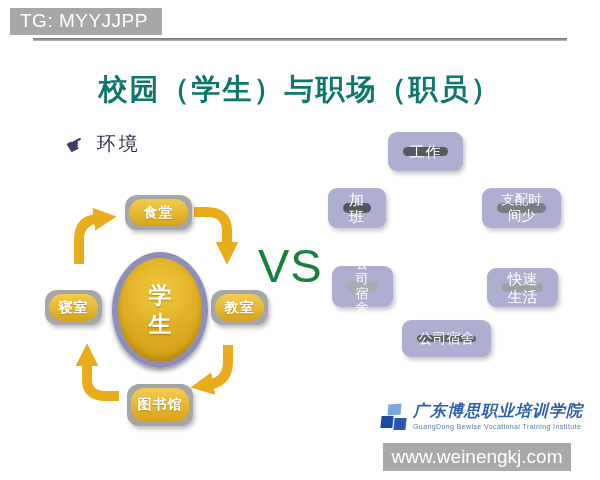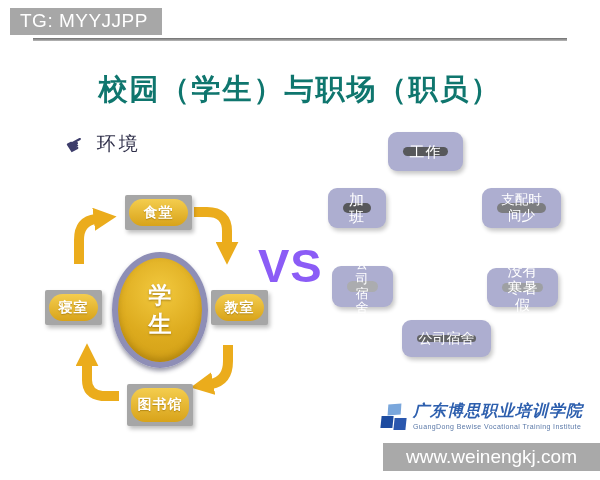--- a/index.html
+++ b/index.html
@@ -34,21 +34,21 @@
     display: inline-block; font-size: 21px; color: #3d3d6b;
     transform: rotate(-28deg); margin-right: 12px; line-height: 1;
   }
   .bullet-label { font-size: 19px; color: #30304a; letter-spacing: 3px; }
 
   
   svg.arrows { position: absolute; left: 0; top: 0; z-index: 1; pointer-events: none; }
 
   
   .gold-node {
-    position: absolute; background: #a6a6a6; border-radius: 2px; padding: 4px;
+    position: absolute; background: #a6a6a6; border-radius: 12px; padding: 4px;
     box-shadow: 2px 3px 4px rgba(0,0,0,0.25); z-index: 2;
   }
   .gold-node .inner {
     width: 100%; height: 100%; border-radius: 14px;
     background: linear-gradient(#f4cd4e, #d8a31a);
     display: flex; align-items: center; justify-content: center;
     color: #fff; font-size: 14px; font-weight: bold; letter-spacing: 1px;
     text-shadow: 0 1px 1px rgba(140,100,0,.5);
   }
   .node-canteen  { left: 125px; top: 195px; width: 67px; height: 35px; }
@@ -65,21 +65,21 @@
   }
   .v-text {
     width: 1.15em; word-break: break-all; text-align: center;
     color: #fff; font-weight: bold; line-height: 1.25;
   }
   .campus-ellipse .v-text { font-size: 23px; text-shadow: 0 1px 2px rgba(120,85,0,.6); }
 
   
   .vs-label {
     position: absolute; left: 258px; top: 238px; z-index: 2;
-    font-size: 47px; font-weight: 700; color: #8b5cf6; letter-spacing: 1px;
+    font-size: 47px; font-weight: 400; color: #15803d; letter-spacing: 1px;
   }
 
   
   .gray-node {
     position: absolute; background: #adaed0; border-radius: 9px; padding: 15px;
     box-shadow: 2px 3px 4px rgba(0,0,0,0.22); z-index: 2;
   }
   .gray-node .inner {
     width: 100%; height: 100%; border-radius: 6px;
     display: flex; align-items: center; justify-content: center;
@@ -120,21 +120,21 @@
     font-style: italic; font-weight: bold;
     font-size: 16px; color: #2d5fae; letter-spacing: 1px; white-space: nowrap;
   }
   .logo-en {
     font-size: 7px; color: #5b79a8; letter-spacing: 0.4px;
     margin-top: 1px; white-space: nowrap;
   }
 
   
   .footer-badge {
-    position: absolute; left: 383px; top: 443px; width: 217px; height: 28px;
+    position: absolute; left: 383px; top: 443px; width: 188px; height: 28px;
     background: #a9a9a9; color: #fff; font-size: 19px;
     display: flex; align-items: center; justify-content: center; z-index: 3;
   }
 </style>
 </head>
 <body>
 
 <div id="slide">
 
   <div class="tg-badge">
@@ -186,21 +186,21 @@
   <div class="gray-node node-overtime">
     <div class="inner">加班</div>
   </div>
   <div class="gray-node node-lesstime">
     <div class="inner">支配时间少</div>
   </div>
   <div class="gray-node node-comdorm">
     <div class="inner">公司宿舍</div>
   </div>
   <div class="gray-node node-fastlife">
-    <div class="inner">没有寒暑假</div>
+    <div class="inner">快速生活</div>
   </div>
   <div class="gray-node node-novac">
     <div class="inner">公司宿舍</div>
   </div>
 
 
   <div class="logo">
     <div class="logo-cubes">
       <div class="cube cube-top"></div>
       <div class="cube cube-left"></div>

